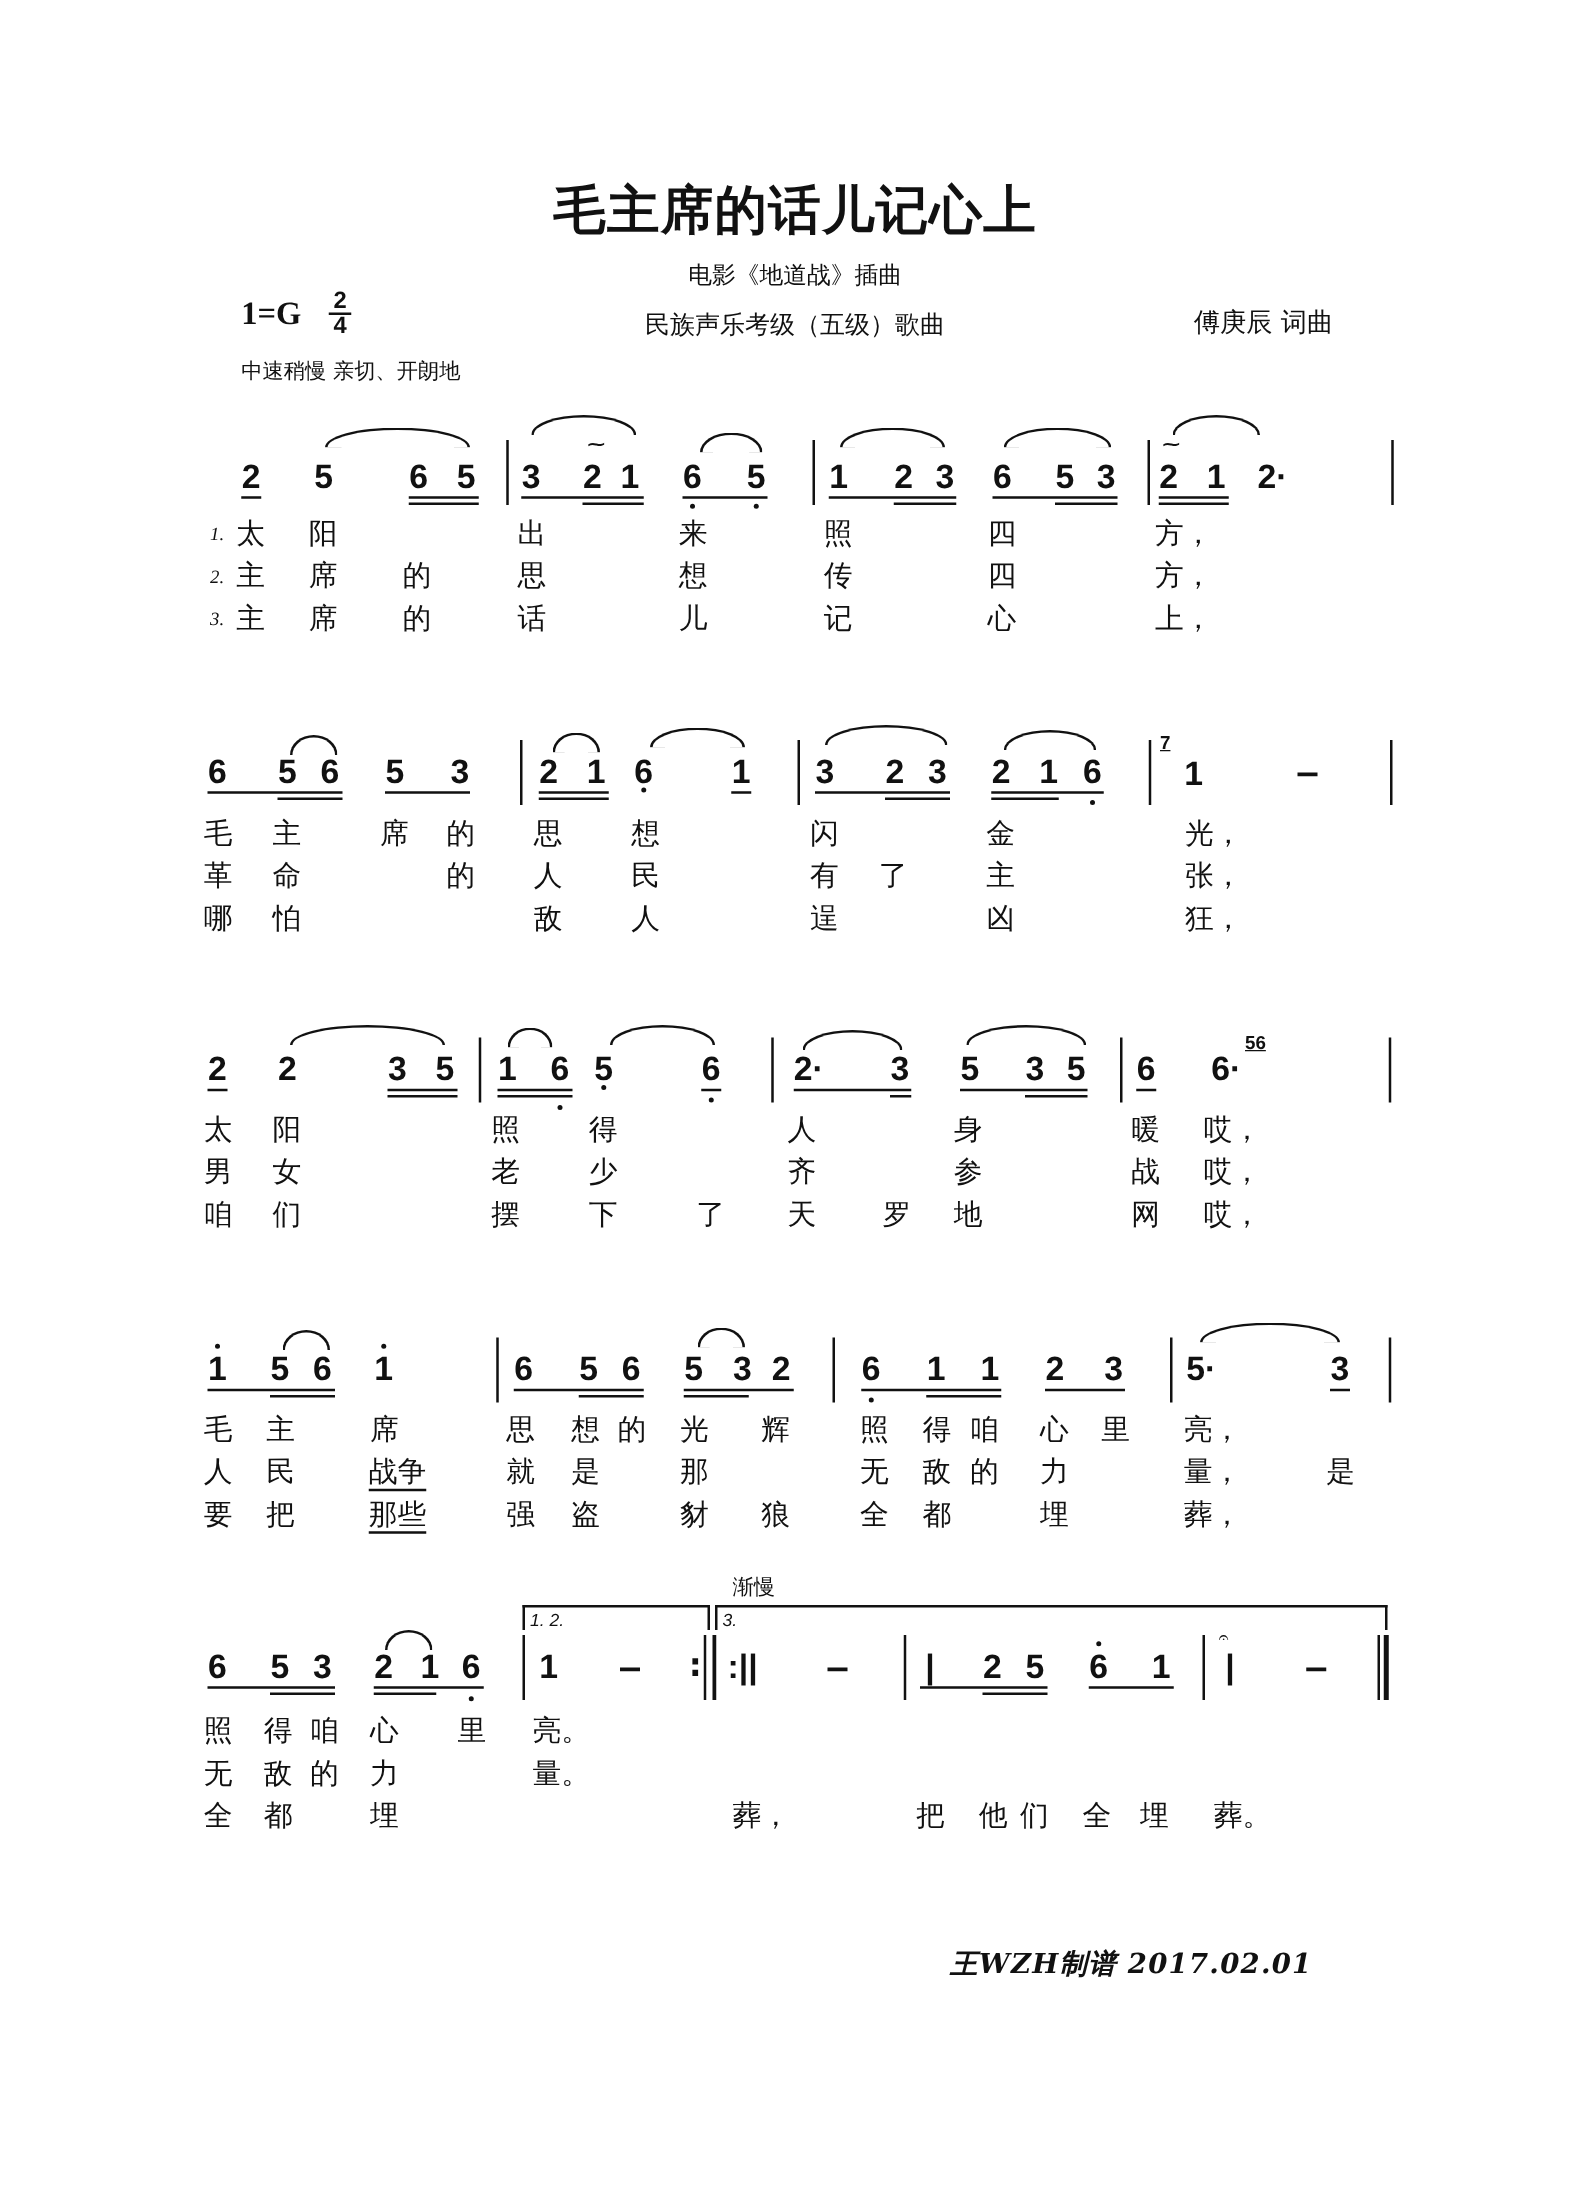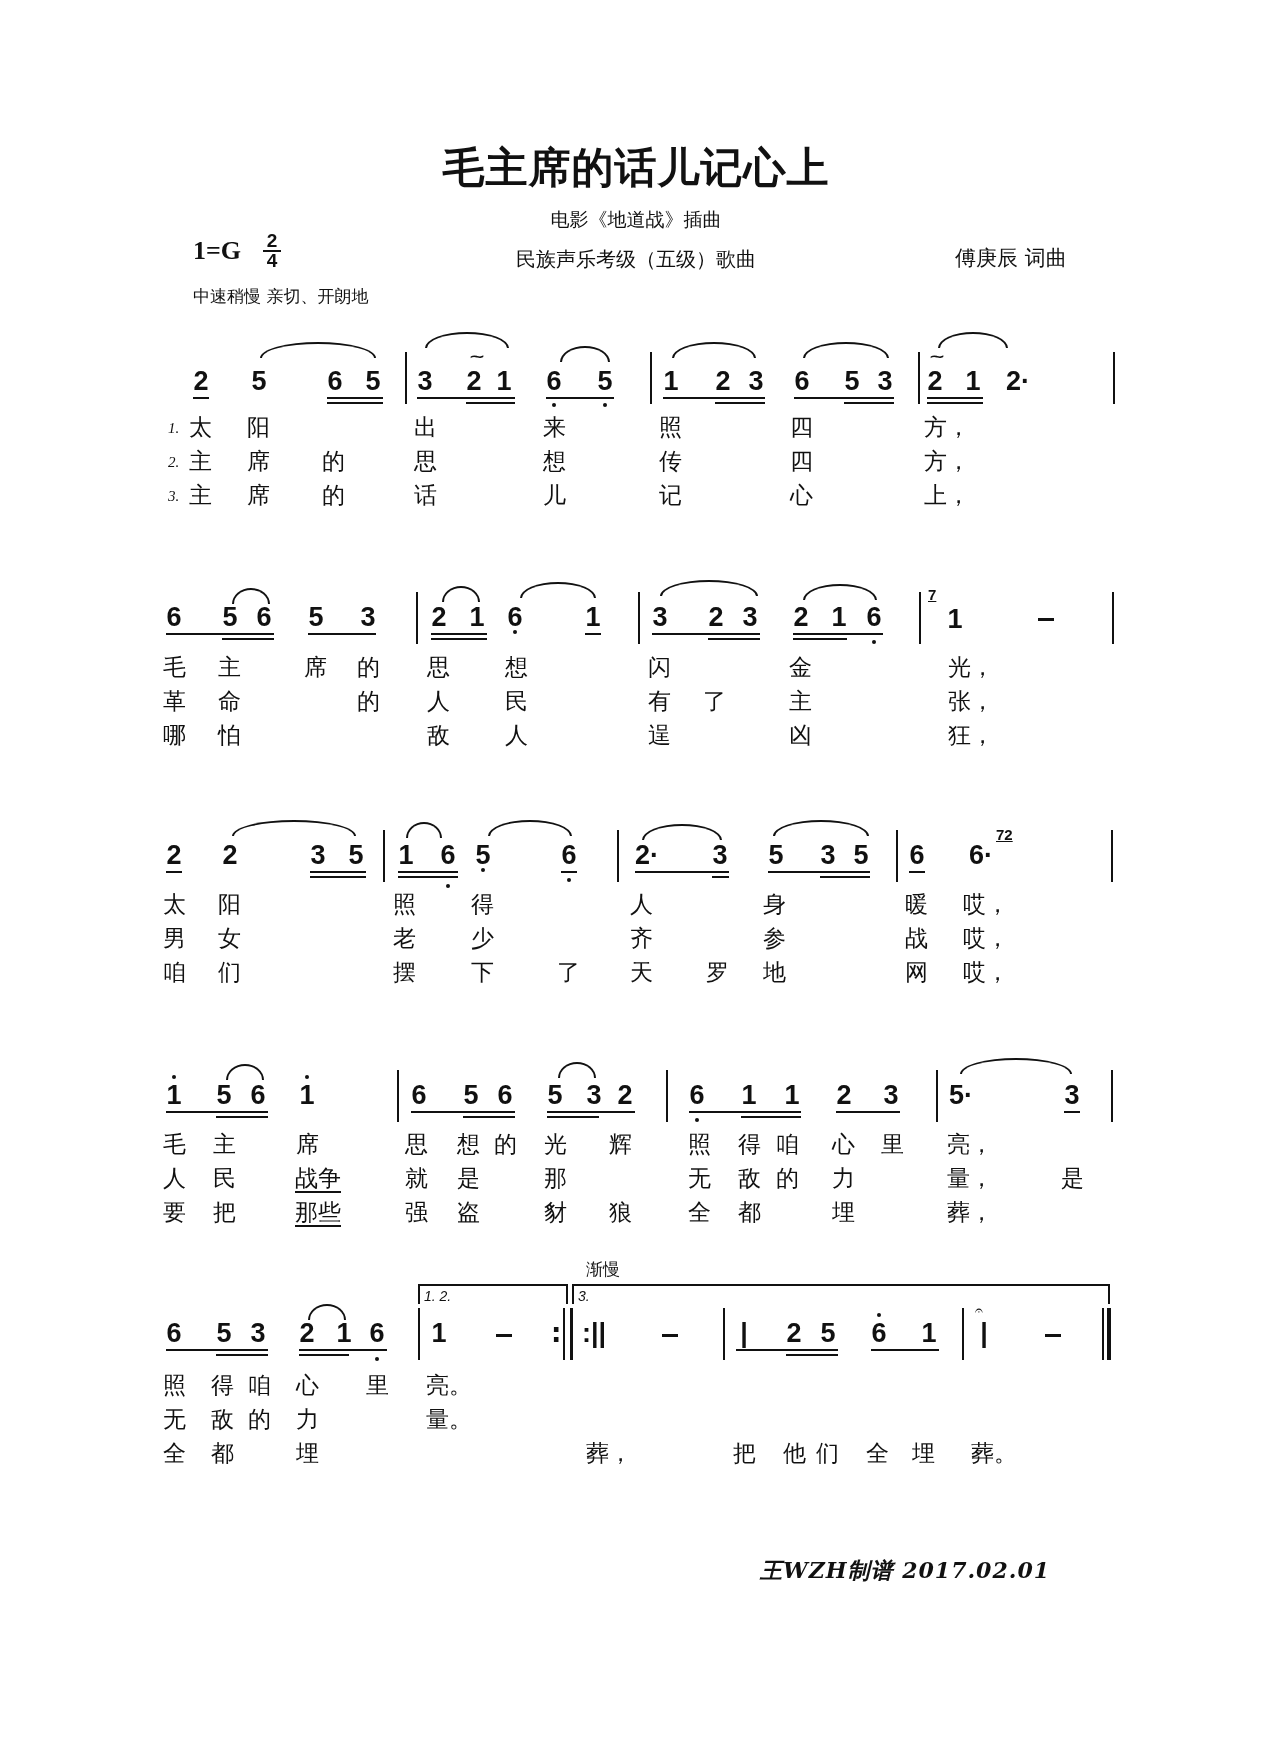--- a/index.html
+++ b/index.html
@@ -235,21 +235,21 @@
   <div class="note" style="left:765px;top:840px;">5</div>
   <div class="note" style="left:817px;top:840px;">3</div>
   <div class="note" style="left:850px;top:840px;">5</div>
   <div class="uline" style="left:768px;top:871px;width:102px;"></div>
   <div class="uline" style="left:820px;top:876px;width:50px;"></div>
   <div class="slur" style="left:773px;top:820px;width:92px;"></div>
 
   <div class="note" style="left:906px;top:840px;">6</div>
   <div class="uline" style="left:909px;top:871px;width:16px;"></div>
   <div class="note" style="left:964px;top:840px;width:34px;">6·</div>
-  <div class="small" style="left:996px;top:826px;text-decoration:underline;">72</div>
+  <div class="small" style="left:996px;top:826px;text-decoration:underline;">56</div>
 
   <div class="lyric" style="left:163px;top:891px;">太</div>
   <div class="lyric" style="left:218px;top:891px;">阳</div>
   <div class="lyric" style="left:393px;top:891px;">照</div>
   <div class="lyric" style="left:471px;top:891px;">得</div>
   <div class="lyric" style="left:630px;top:891px;">人</div>
   <div class="lyric" style="left:763px;top:891px;">身</div>
   <div class="lyric" style="left:905px;top:891px;">暖</div>
   <div class="lyric" style="left:963px;top:891px;">哎，</div>
 

